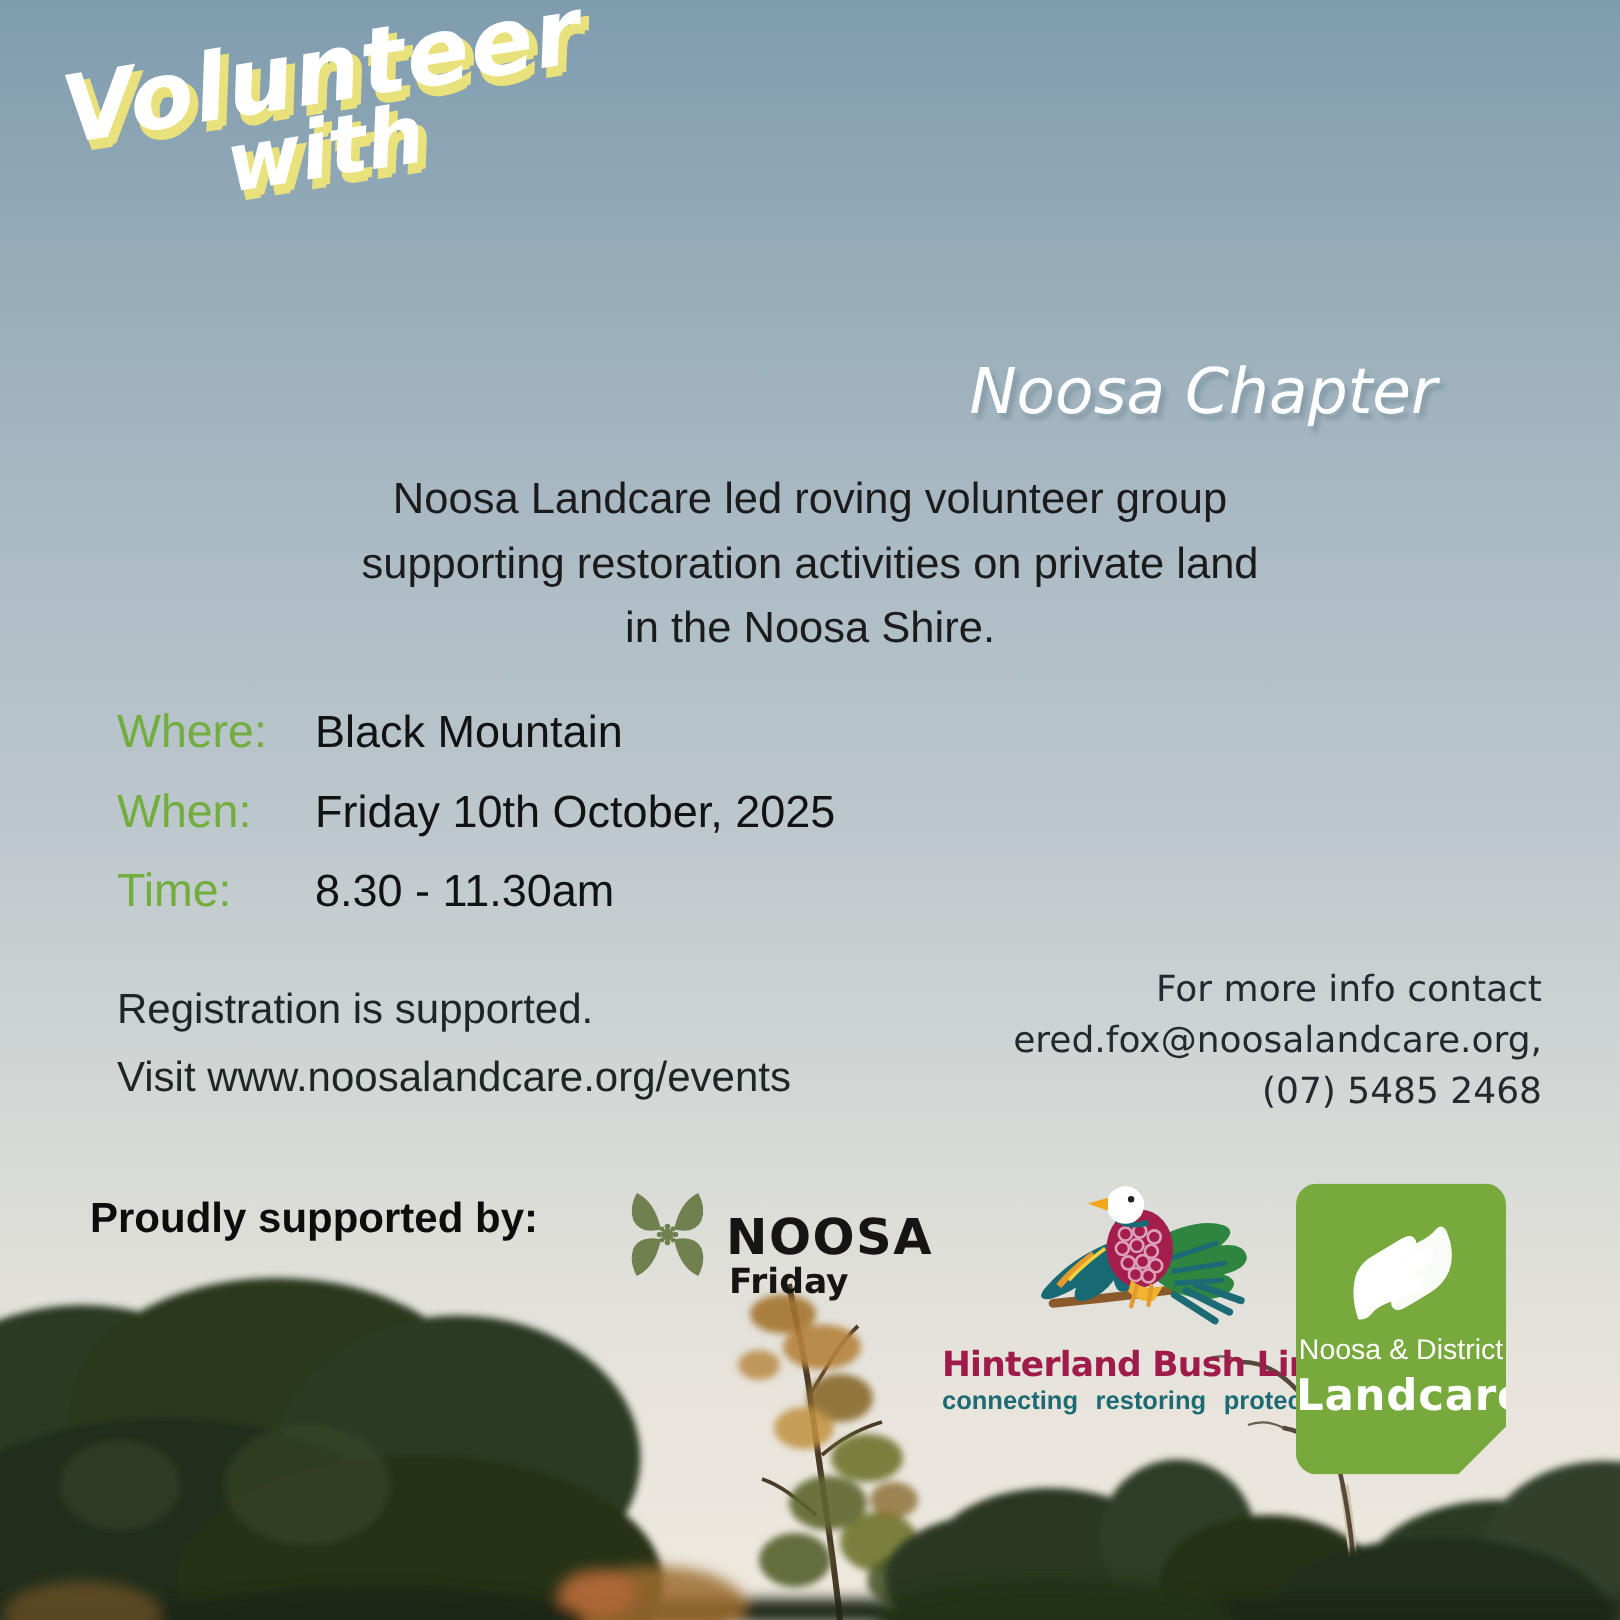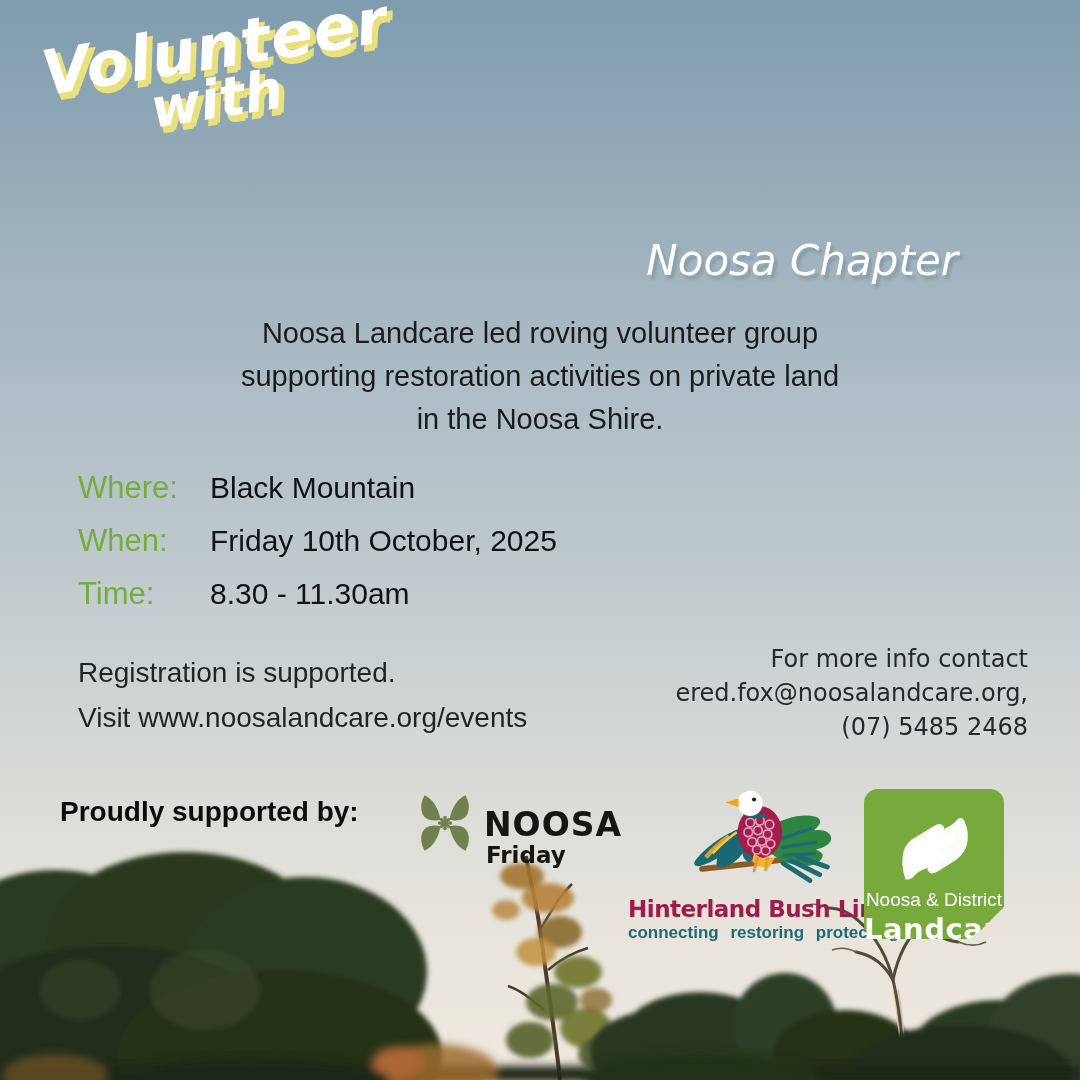--- a/index.html
+++ b/index.html
@@ -64,21 +64,21 @@
   }
   .council{position:absolute;left:414px;top:792px;display:flex;align-items:flex-start;z-index:7;}
   .council .ctext{margin-left:8px;margin-top:16px;color:#171513;font-family:"DejaVu Sans",sans-serif;line-height:1;}
   .council .cname{font-size:33px;font-weight:bold;letter-spacing:1px;}
   .council .cdiv{font-size:23px;font-weight:bold;margin-top:3px;margin-left:2px;}
   .bushlinks{position:absolute;left:628px;top:786px;width:256px;text-align:center;z-index:7;}
   .bl-name{font-size:23px;font-weight:bold;color:#9e1b4a;margin-top:-2px;white-space:nowrap;
            font-family:"DejaVu Sans",sans-serif;letter-spacing:-.5px;}
   .bl-tagline{font-size:17px;font-weight:600;color:#1c6b74;word-spacing:7px;margin-top:1px;white-space:nowrap;}
   .landcare{
-    position:absolute;left:864px;top:789px;width:140px;height:150px;z-index:7;
+    position:absolute;left:864px;top:789px;width:140px;height:194px;z-index:7;
     background:#77a93d;border-radius:14px;
     clip-path:polygon(0 0,100% 0,100% calc(100% - 32px),calc(100% - 32px) 100%,0 100%);
     text-align:center;color:#ffffff;
   }
   .lc-region{font-size:19px;margin-top:2px;}
   .lc-name{font-size:29px;font-weight:bold;letter-spacing:.5px;margin-top:1px;
            font-family:"DejaVu Sans",sans-serif;}
   
   .trees{position:absolute;left:0;bottom:0;width:1080px;height:240px;z-index:2;}
 </style>

